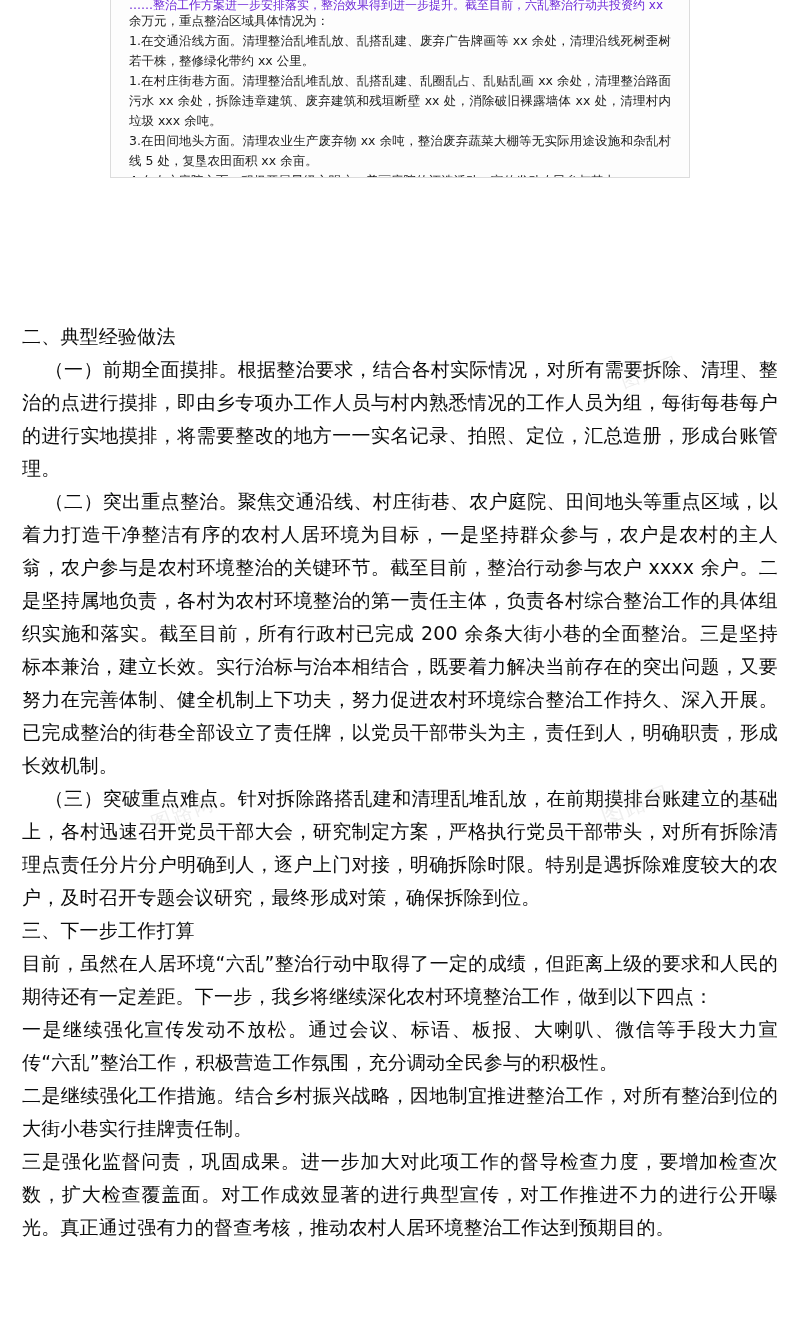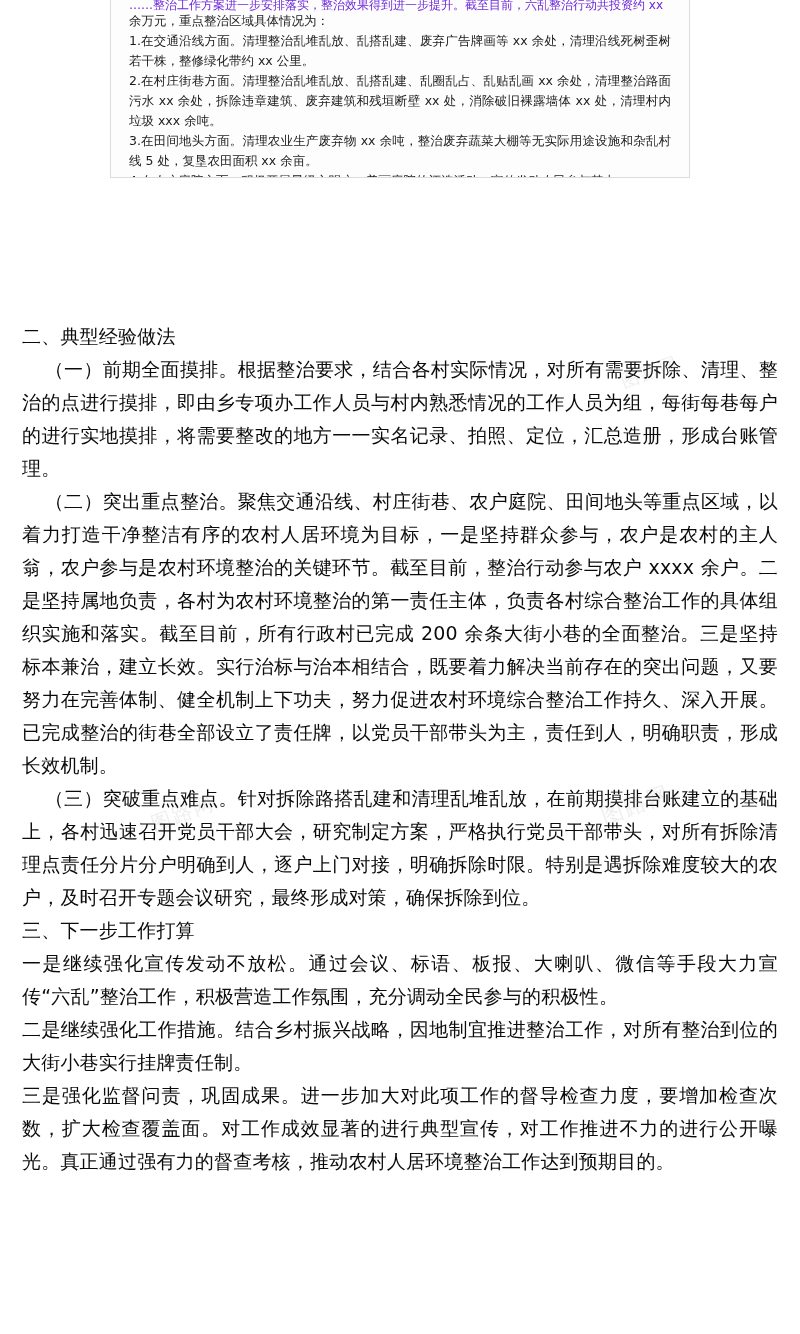--- a/index.html
+++ b/index.html
@@ -91,32 +91,33 @@
   .wm3 { left: 620px; top: 360px; transform: rotate(-20deg); font-size: 18px; }
 </style>
 </head>
 <body>
 
 <div class="top-card">
   <div class="top-card-inner">
     <div class="clip-line">……整治工作方案进一步安排落实，整治效果得到进一步提升。截至目前，六乱整治行动共投资约 xx</div>
     <p class="indent1">余万元，重点整治区域具体情况为：</p>
     <p>1.在交通沿线方面。清理整治乱堆乱放、乱搭乱建、废弃广告牌画等 xx 余处，清理沿线死树歪树若干株，整修绿化带约 xx 公里。</p>
-    <p>2.在村庄街巷方面。清理整治乱堆乱放、乱搭乱建、乱圈乱占、乱贴乱画 xx 余处，清理整治路面污水 xx 余处，拆除违章建筑、废弃建筑和残垣断壁 xx 处，消除破旧裸露墙体 xx 处，清理村内垃圾 xxx 余吨。</p>
+    <p>1.在村庄街巷方面。清理整治乱堆乱放、乱搭乱建、乱圈乱占、乱贴乱画 xx 余处，清理整治路面污水 xx 余处，拆除违章建筑、废弃建筑和残垣断壁 xx 处，消除破旧裸露墙体 xx 处，清理村内垃圾 xxx 余吨。</p>
     <p>3.在田间地头方面。清理农业生产废弃物 xx 余吨，整治废弃蔬菜大棚等无实际用途设施和杂乱村线 5 处，复垦农田面积 xx 余亩。</p>
     <p>4.在农户庭院方面。积极开展星级文明户、美丽庭院的评选活动，宣传发动农民参与其中。</p>
   </div>
 </div>
 
 <div class="doc">
   <p class="h">二、典型经验做法</p>
   <p class="ind">（一）前期全面摸排。根据整治要求，结合各村实际情况，对所有需要拆除、清理、整治的点进行摸排，即由乡专项办工作人员与村内熟悉情况的工作人员为组，每街每巷每户的进行实地摸排，将需要整改的地方一一实名记录、拍照、定位，汇总造册，形成台账管理。</p>
   <p class="ind">（二）突出重点整治。聚焦交通沿线、村庄街巷、农户庭院、田间地头等重点区域，以着力打造干净整洁有序的农村人居环境为目标，一是坚持群众参与，农户是农村的主人翁，农户参与是农村环境整治的关键环节。截至目前，整治行动参与农户 xxxx 余户。二是坚持属地负责，各村为农村环境整治的第一责任主体，负责各村综合整治工作的具体组织实施和落实。截至目前，所有行政村已完成 200 余条大街小巷的全面整治。三是坚持标本兼治，建立长效。实行治标与治本相结合，既要着力解决当前存在的突出问题，又要努力在完善体制、健全机制上下功夫，努力促进农村环境综合整治工作持久、深入开展。已完成整治的街巷全部设立了责任牌，以党员干部带头为主，责任到人，明确职责，形成长效机制。</p>
   <p class="ind">（三）突破重点难点。针对拆除路搭乱建和清理乱堆乱放，在前期摸排台账建立的基础上，各村迅速召开党员干部大会，研究制定方案，严格执行党员干部带头，对所有拆除清理点责任分片分户明确到人，逐户上门对接，明确拆除时限。特别是遇拆除难度较大的农户，及时召开专题会议研究，最终形成对策，确保拆除到位。</p>
   <p class="h">三、下一步工作打算</p>
+  <p>目前，虽然在人居环境“六乱”整治行动中取得了一定的成绩，但距离上级的要求和人民的期待还有一定差距。下一步，我乡将继续深化农村环境整治工作，做到以下四点：</p>
   <p>一是继续强化宣传发动不放松。通过会议、标语、板报、大喇叭、微信等手段大力宣传“六乱”整治工作，积极营造工作氛围，充分调动全民参与的积极性。</p>
   <p>二是继续强化工作措施。结合乡村振兴战略，因地制宜推进整治工作，对所有整治到位的大街小巷实行挂牌责任制。</p>
   <p>三是强化监督问责，巩固成果。进一步加大对此项工作的督导检查力度，要增加检查次数，扩大检查覆盖面。对工作成效显著的进行典型宣传，对工作推进不力的进行公开曝光。真正通过强有力的督查考核，推动农村人居环境整治工作达到预期目的。</p>
 </div>
 
 <div class="wm wm1">图路网</div>
 <div class="wm wm2">图路网</div>
 <div class="wm wm3">图路网</div>
 
 </body></html>

